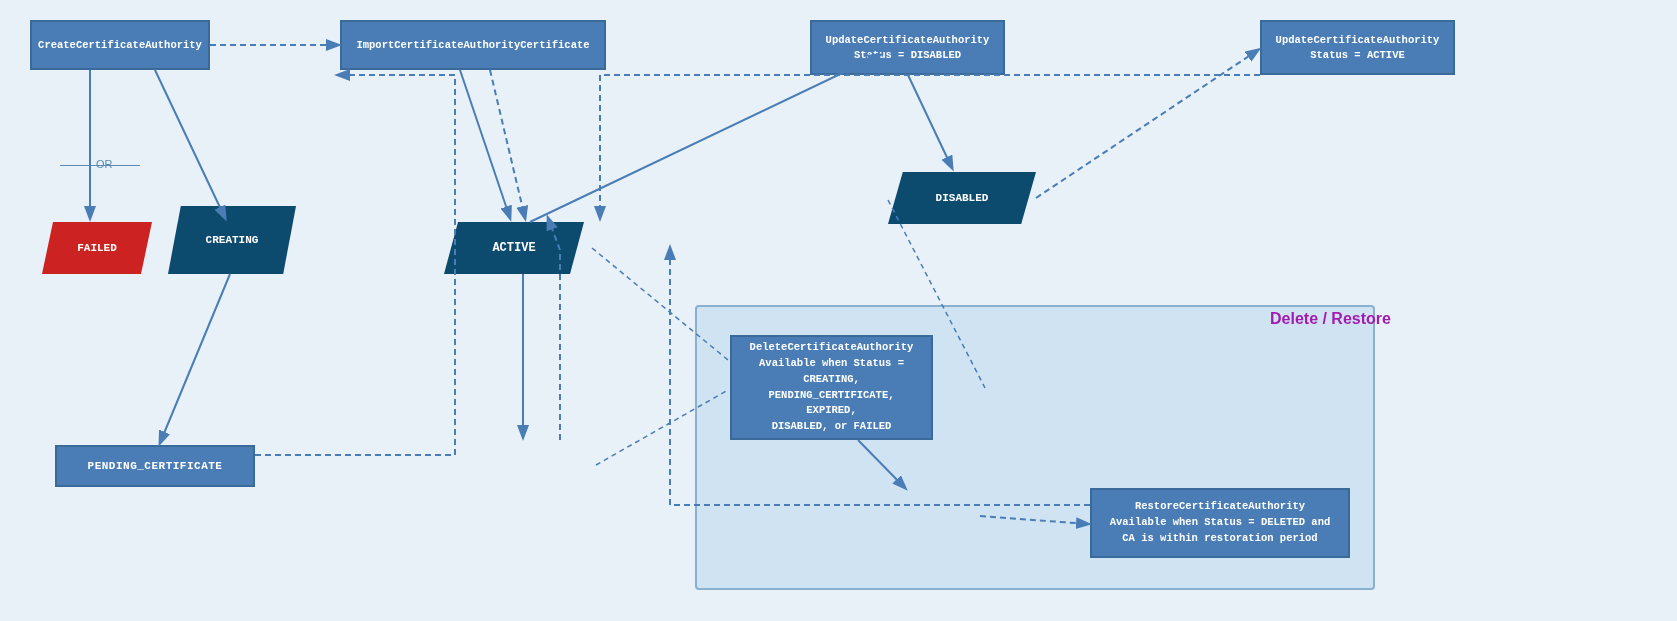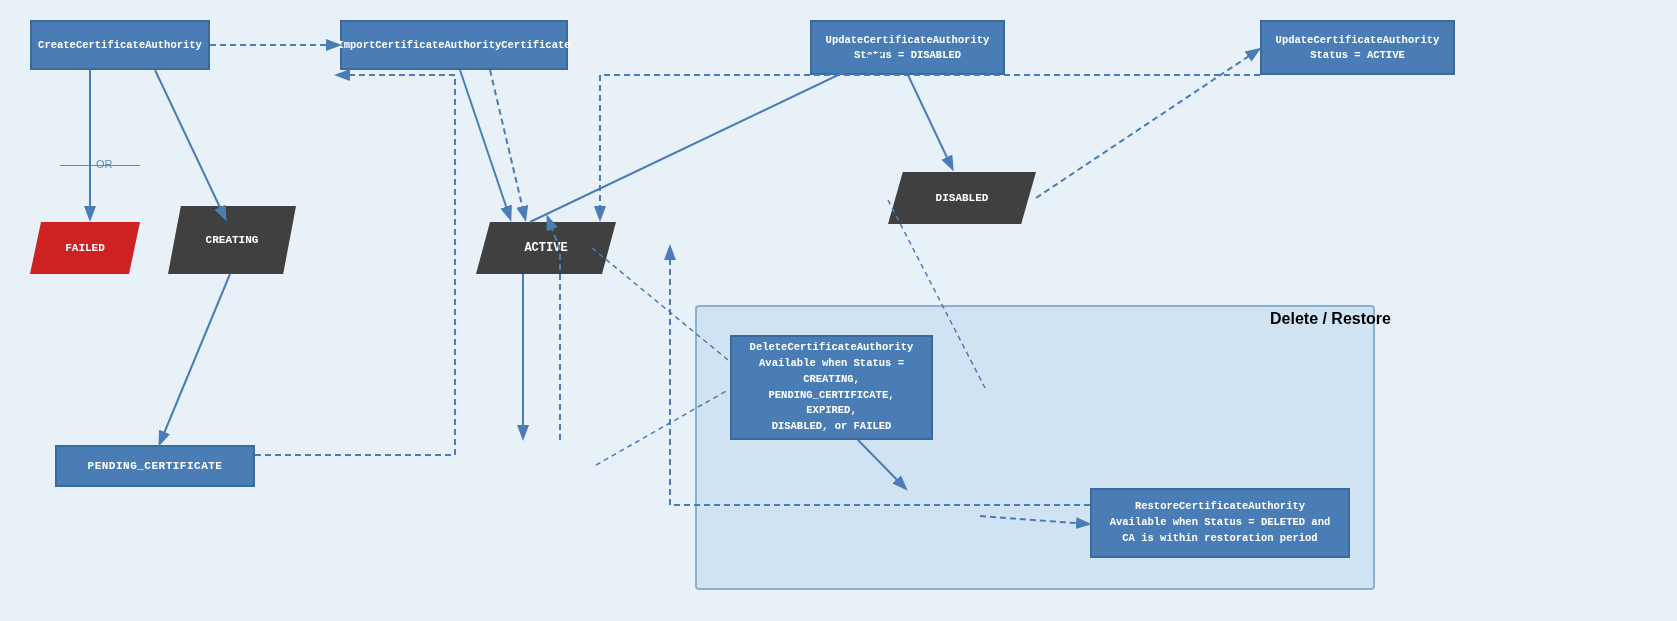--- a/index.html
+++ b/index.html
@@ -36,21 +36,21 @@
       color: #fff;
     }
     
     .rect-node {
       background: #4a7db5;
       border: 2px solid #3a6a9a;
       padding: 8px 12px;
     }
     
     .para-node {
-      background: #404040;
+      background: #0c4a6e;
       border: none;
       color: #fff;
       font-size: 12px;
       font-weight: bold;
       clip-path: polygon(10% 0%, 100% 0%, 90% 100%, 0% 100%);
     }
     .para-node.red {
       background: #cc2222;
       clip-path: polygon(10% 0%, 100% 0%, 90% 100%, 0% 100%);
     }
@@ -79,30 +79,30 @@
       border-top: 1px solid #5a8ab5;
     }
   </style>
 </head>
 <body>
 
 <div id="diagram">
 
   <div id="delete-restore-box" style="left:695px; top:305px; width:680px; height:285px;">
   </div>
-  <span id="delete-restore-label" style="left:1270px; top:310px; font-size:16px; color:#000000; font-family:Arial,sans-serif; font-weight:bold; position:absolute;">Delete / Restore</span>
+  <span id="delete-restore-label" style="left:1270px; top:310px; font-size:16px; color:#a21caf; font-family:Arial,sans-serif; font-weight:bold; position:absolute;">Delete / Restore</span>
 
   <div class="or-line" style="left:60px; top:165px; width:80px;"></div>
   <span class="or-label" style="left:85px; top:158px;">—OR—</span>
 
   <div class="node rect-node" style="left:30px; top:20px; width:180px; height:50px; font-size:10.5px;">
     <span>CreateCertificateAuthority</span>
   </div>
 
-  <div class="node rect-node" style="left:340px; top:20px; width:228px; height:50px; font-size:10.5px;">
+  <div class="node rect-node" style="left:340px; top:20px; width:266px; height:50px; font-size:10.5px;">
     <span>ImportCertificateAuthorityCertificate</span>
   </div>
 
   <div class="node rect-node" style="left:810px; top:20px; width:195px; height:55px; font-size:10.5px; white-space:pre-line; line-height:1.4;">
     <span>UpdateCertificateAuthority
 Status = DISABLED</span>
   </div>
 
   <div class="node rect-node" style="left:1260px; top:20px; width:195px; height:55px; font-size:10.5px; white-space:pre-line; line-height:1.4;">
     <span>UpdateCertificateAuthority
@@ -119,29 +119,29 @@
   <div class="node rect-node" style="left:1090px; top:488px; width:260px; height:70px; font-size:10.5px; white-space:pre-line; line-height:1.5;">
     <span>RestoreCertificateAuthority
 Available when Status = DELETED and
 CA is within restoration period</span>
   </div>
 
   <div class="node rect-node" style="left:55px; top:445px; width:200px; height:42px; font-size:11px; letter-spacing:0.5px;">
     <span>PENDING_CERTIFICATE</span>
   </div>
 
-  <div class="node para-node red" style="left:30px; top:222px; width:110px; height:52px; font-size:11px;">
+  <div class="node para-node red" style="left:42px; top:222px; width:110px; height:52px; font-size:11px;">
     <span>FAILED</span>
   </div>
 
   <div class="node para-node" style="left:168px; top:206px; width:128px; height:68px; font-size:11px;">
     <span>CREATING</span>
   </div>
 
-  <div class="node para-node" style="left:476px; top:222px; width:140px; height:52px; font-size:12px;">
+  <div class="node para-node" style="left:444px; top:222px; width:140px; height:52px; font-size:12px;">
     <span>ACTIVE</span>
   </div>
 
   <div class="node para-node" style="left:888px; top:172px; width:148px; height:52px; font-size:11px;">
     <span>DISABLED</span>
   </div>
 
 
 
   <svg id="arrows">

